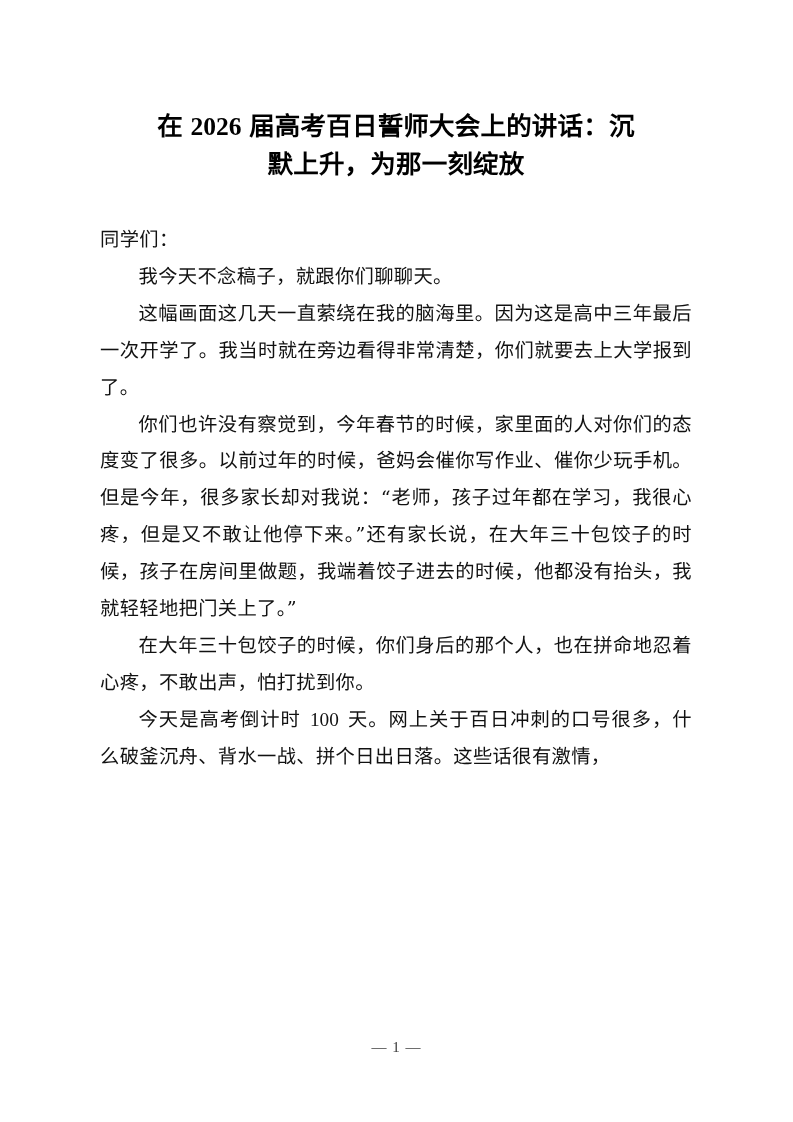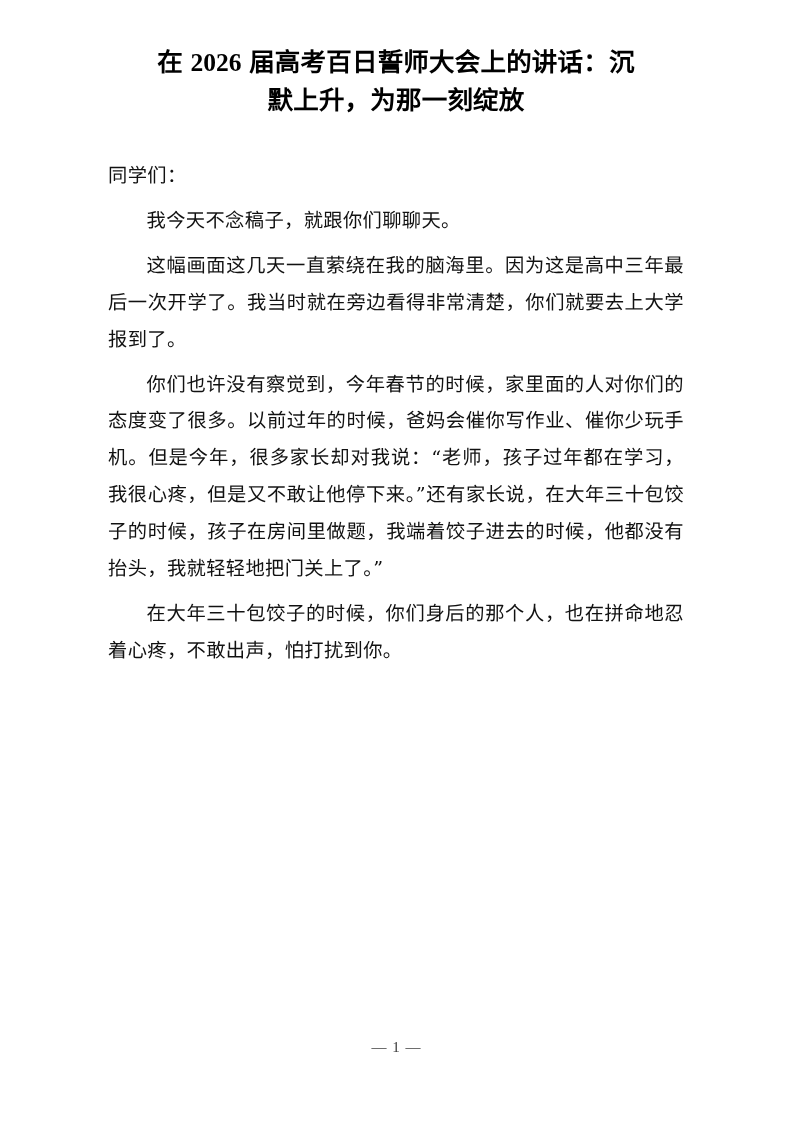--- a/index.html
+++ b/index.html
@@ -25,21 +25,21 @@
   .content {
     position: absolute;
     left: 100px;
     top: 0;
     width: 592px;
   }
 
   
   .doc-title {
     margin: 0;
-    padding-top: 44px;
+    padding-top: 108px;
     font-size: 25.5px;
     line-height: 38px;
     font-weight: bold;
     text-align: center;
     letter-spacing: 0.2px;
     font-family: "Liberation Serif", "DejaVu Serif", serif;
     color: #000000;
   }
 
   .doc-title .latin {
@@ -48,21 +48,21 @@
     letter-spacing: 0;
     padding: 0 1px;
   }
 
   
   .body-block {
     margin-top: 38px;
   }
 
   p.para {
-    margin: 8px;
+    margin: 0;
     font-size: 19.3px;
     line-height: 36.9px;
     text-align: justify;
     text-justify: inter-ideograph;
     text-align-last: left;
     letter-spacing: 0.35px;
     font-family: "DejaVu Serif", "Liberation Serif", serif;
     color: #111111;
     font-weight: normal;
   }
@@ -104,20 +104,21 @@
     </h1>
 
     <div class="body-block">
 
       <p class="para">同学们：</p>
 
       <p class="para indent">我今天不念稿子，就跟你们聊聊天。</p>
       <p class="para indent">这幅画面这几天一直萦绕在我的脑海里。因为这是高中三年最后一次开学了。我当时就在旁边看得非常清楚，你们就要去上大学报到了。</p>
       <p class="para indent">你们也许没有察觉到，今年春节的时候，家里面的人对你们的态度变了很多。以前过年的时候，爸妈会催你写作业、催你少玩手机。但是今年，很多家长却对我说：“老师，孩子过年都在学习，我很心疼，但是又不敢让他停下来。”还有家长说，在大年三十包饺子的时候，孩子在房间里做题，我端着饺子进去的时候，他都没有抬头，我就轻轻地把门关上了。”</p>
       <p class="para indent">在大年三十包饺子的时候，你们身后的那个人，也在拼命地忍着心疼，不敢出声，怕打扰到你。</p>
+      <p class="para indent">今天是高考倒计时 <span class="latin">100</span> 天。网上关于百日冲刺的口号很多，什么破釜沉舟、背水一战、拼个日出日落。这些话很有激情，</p>
 
     </div>
 
   </div>
 
   <div class="page-footer">— 1 —</div>
 
 </div>
 
 </body></html>

